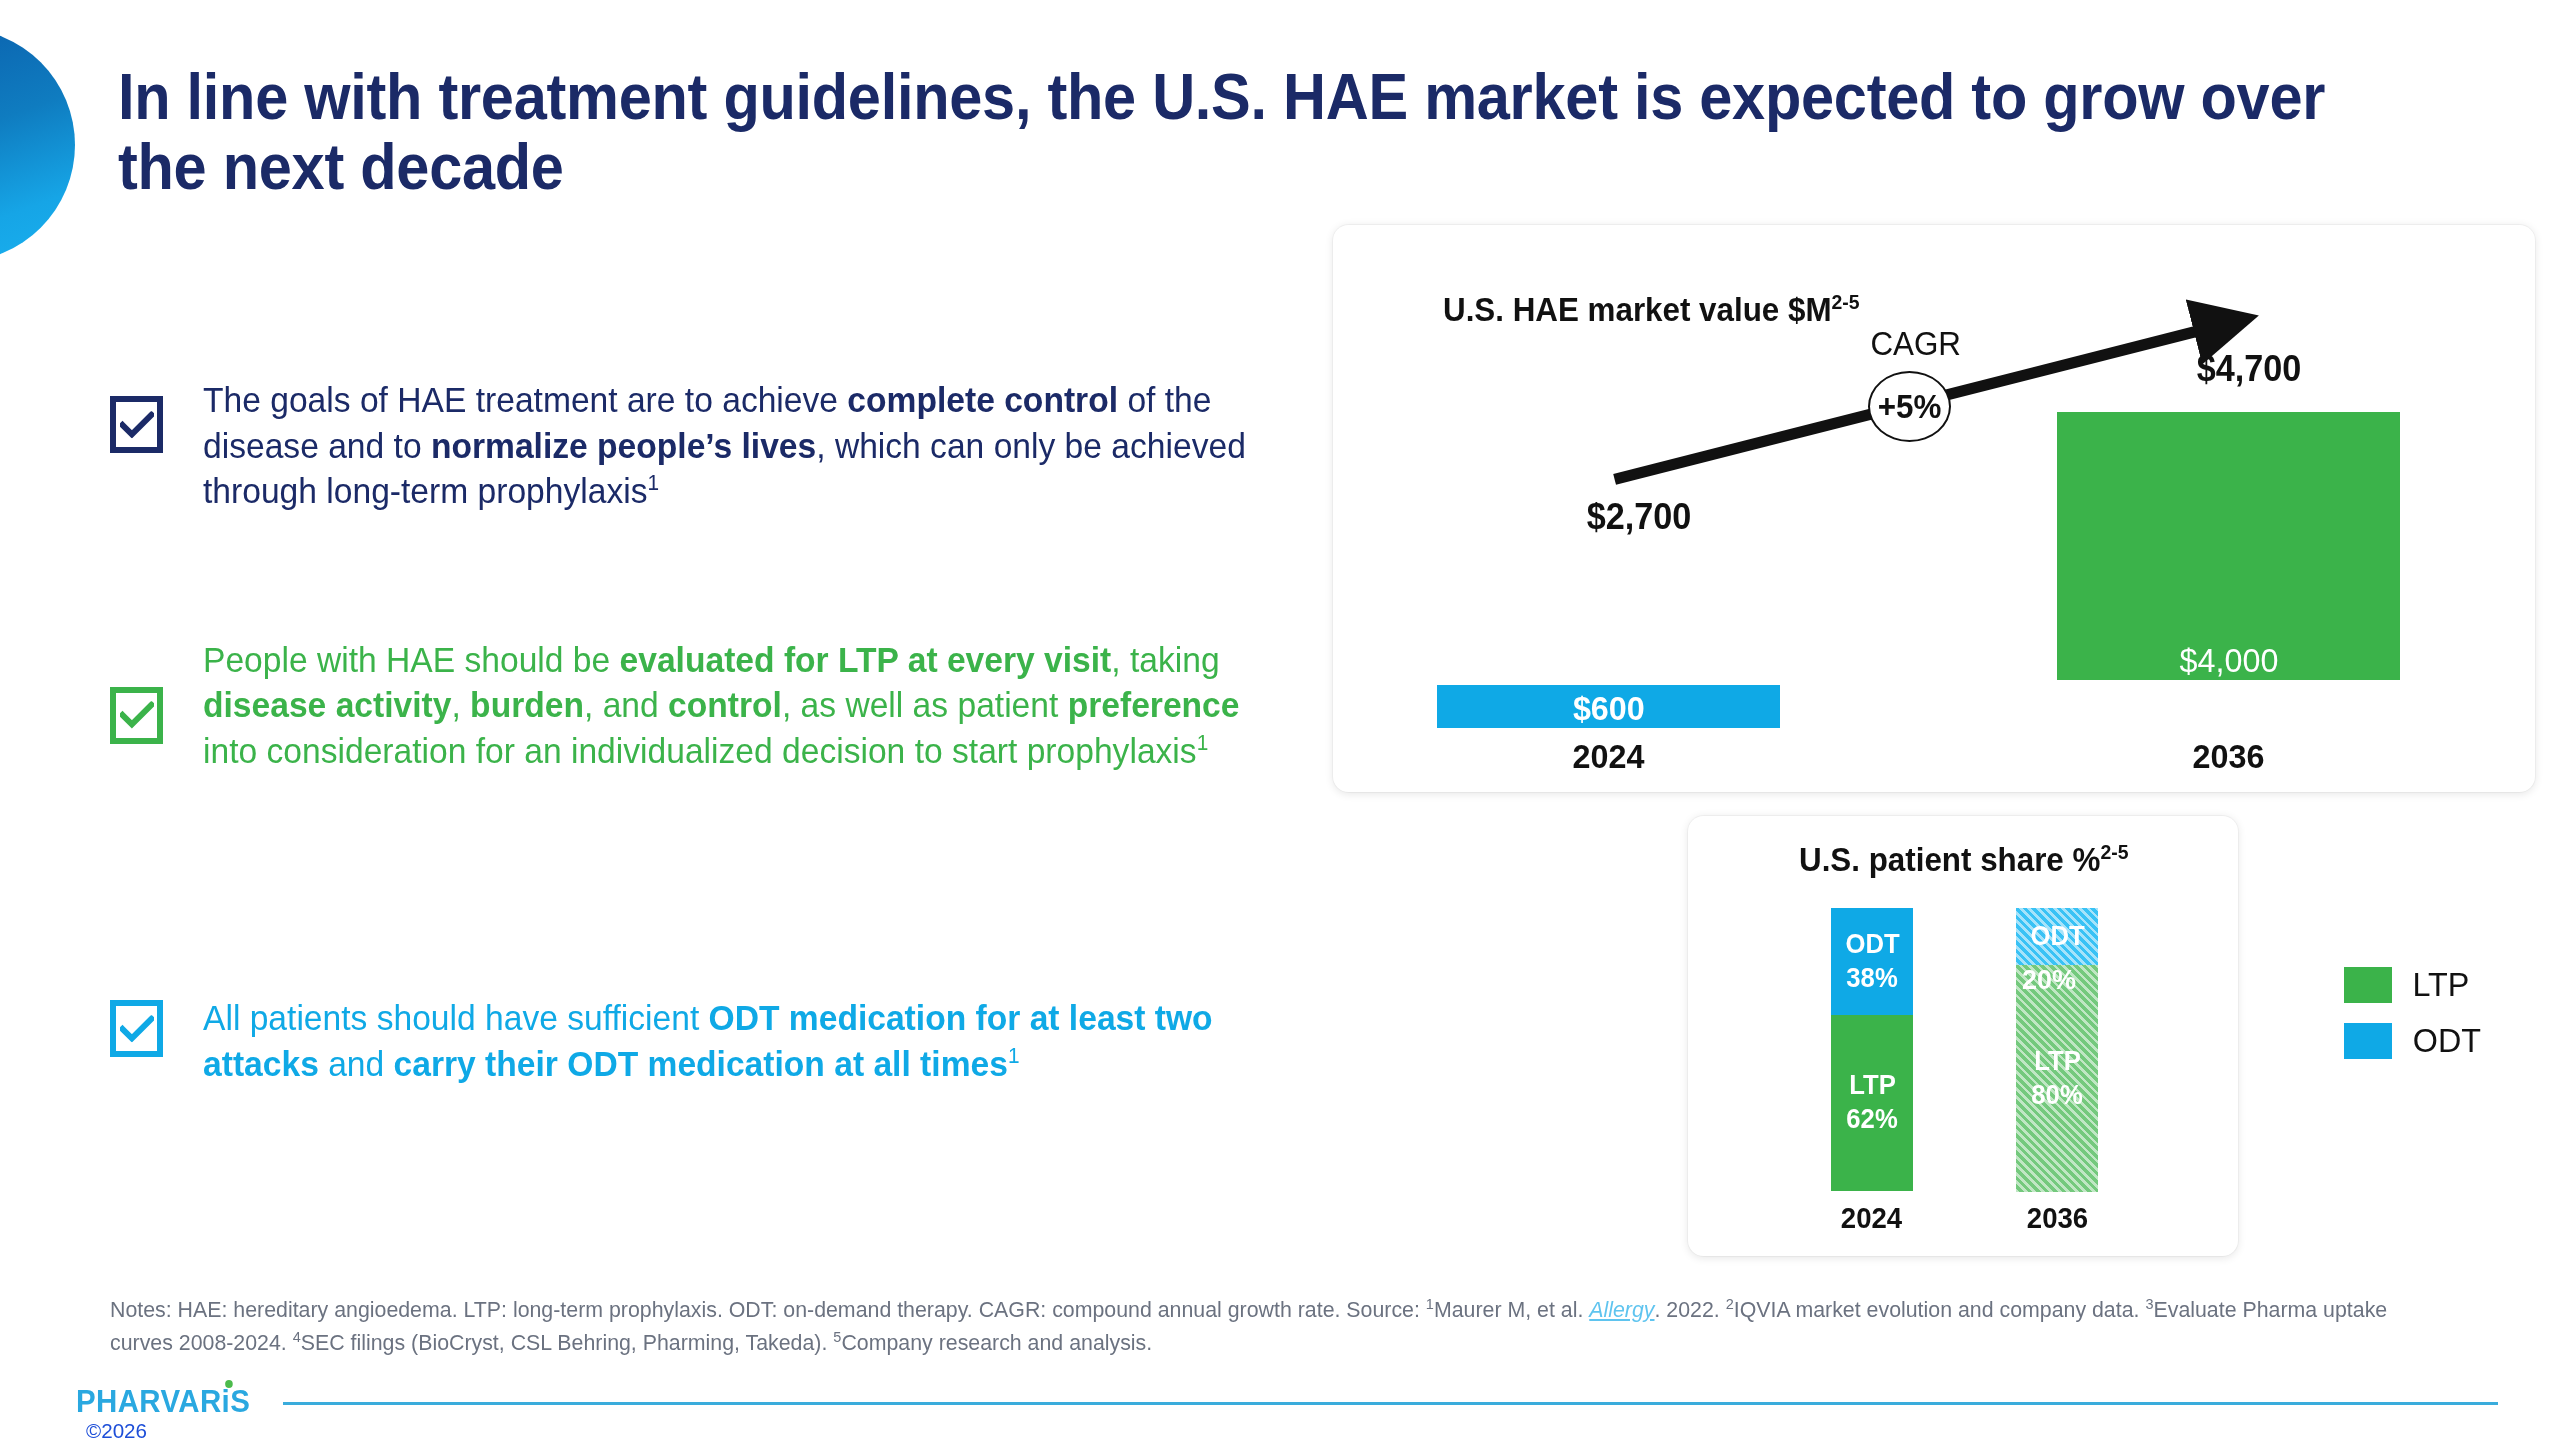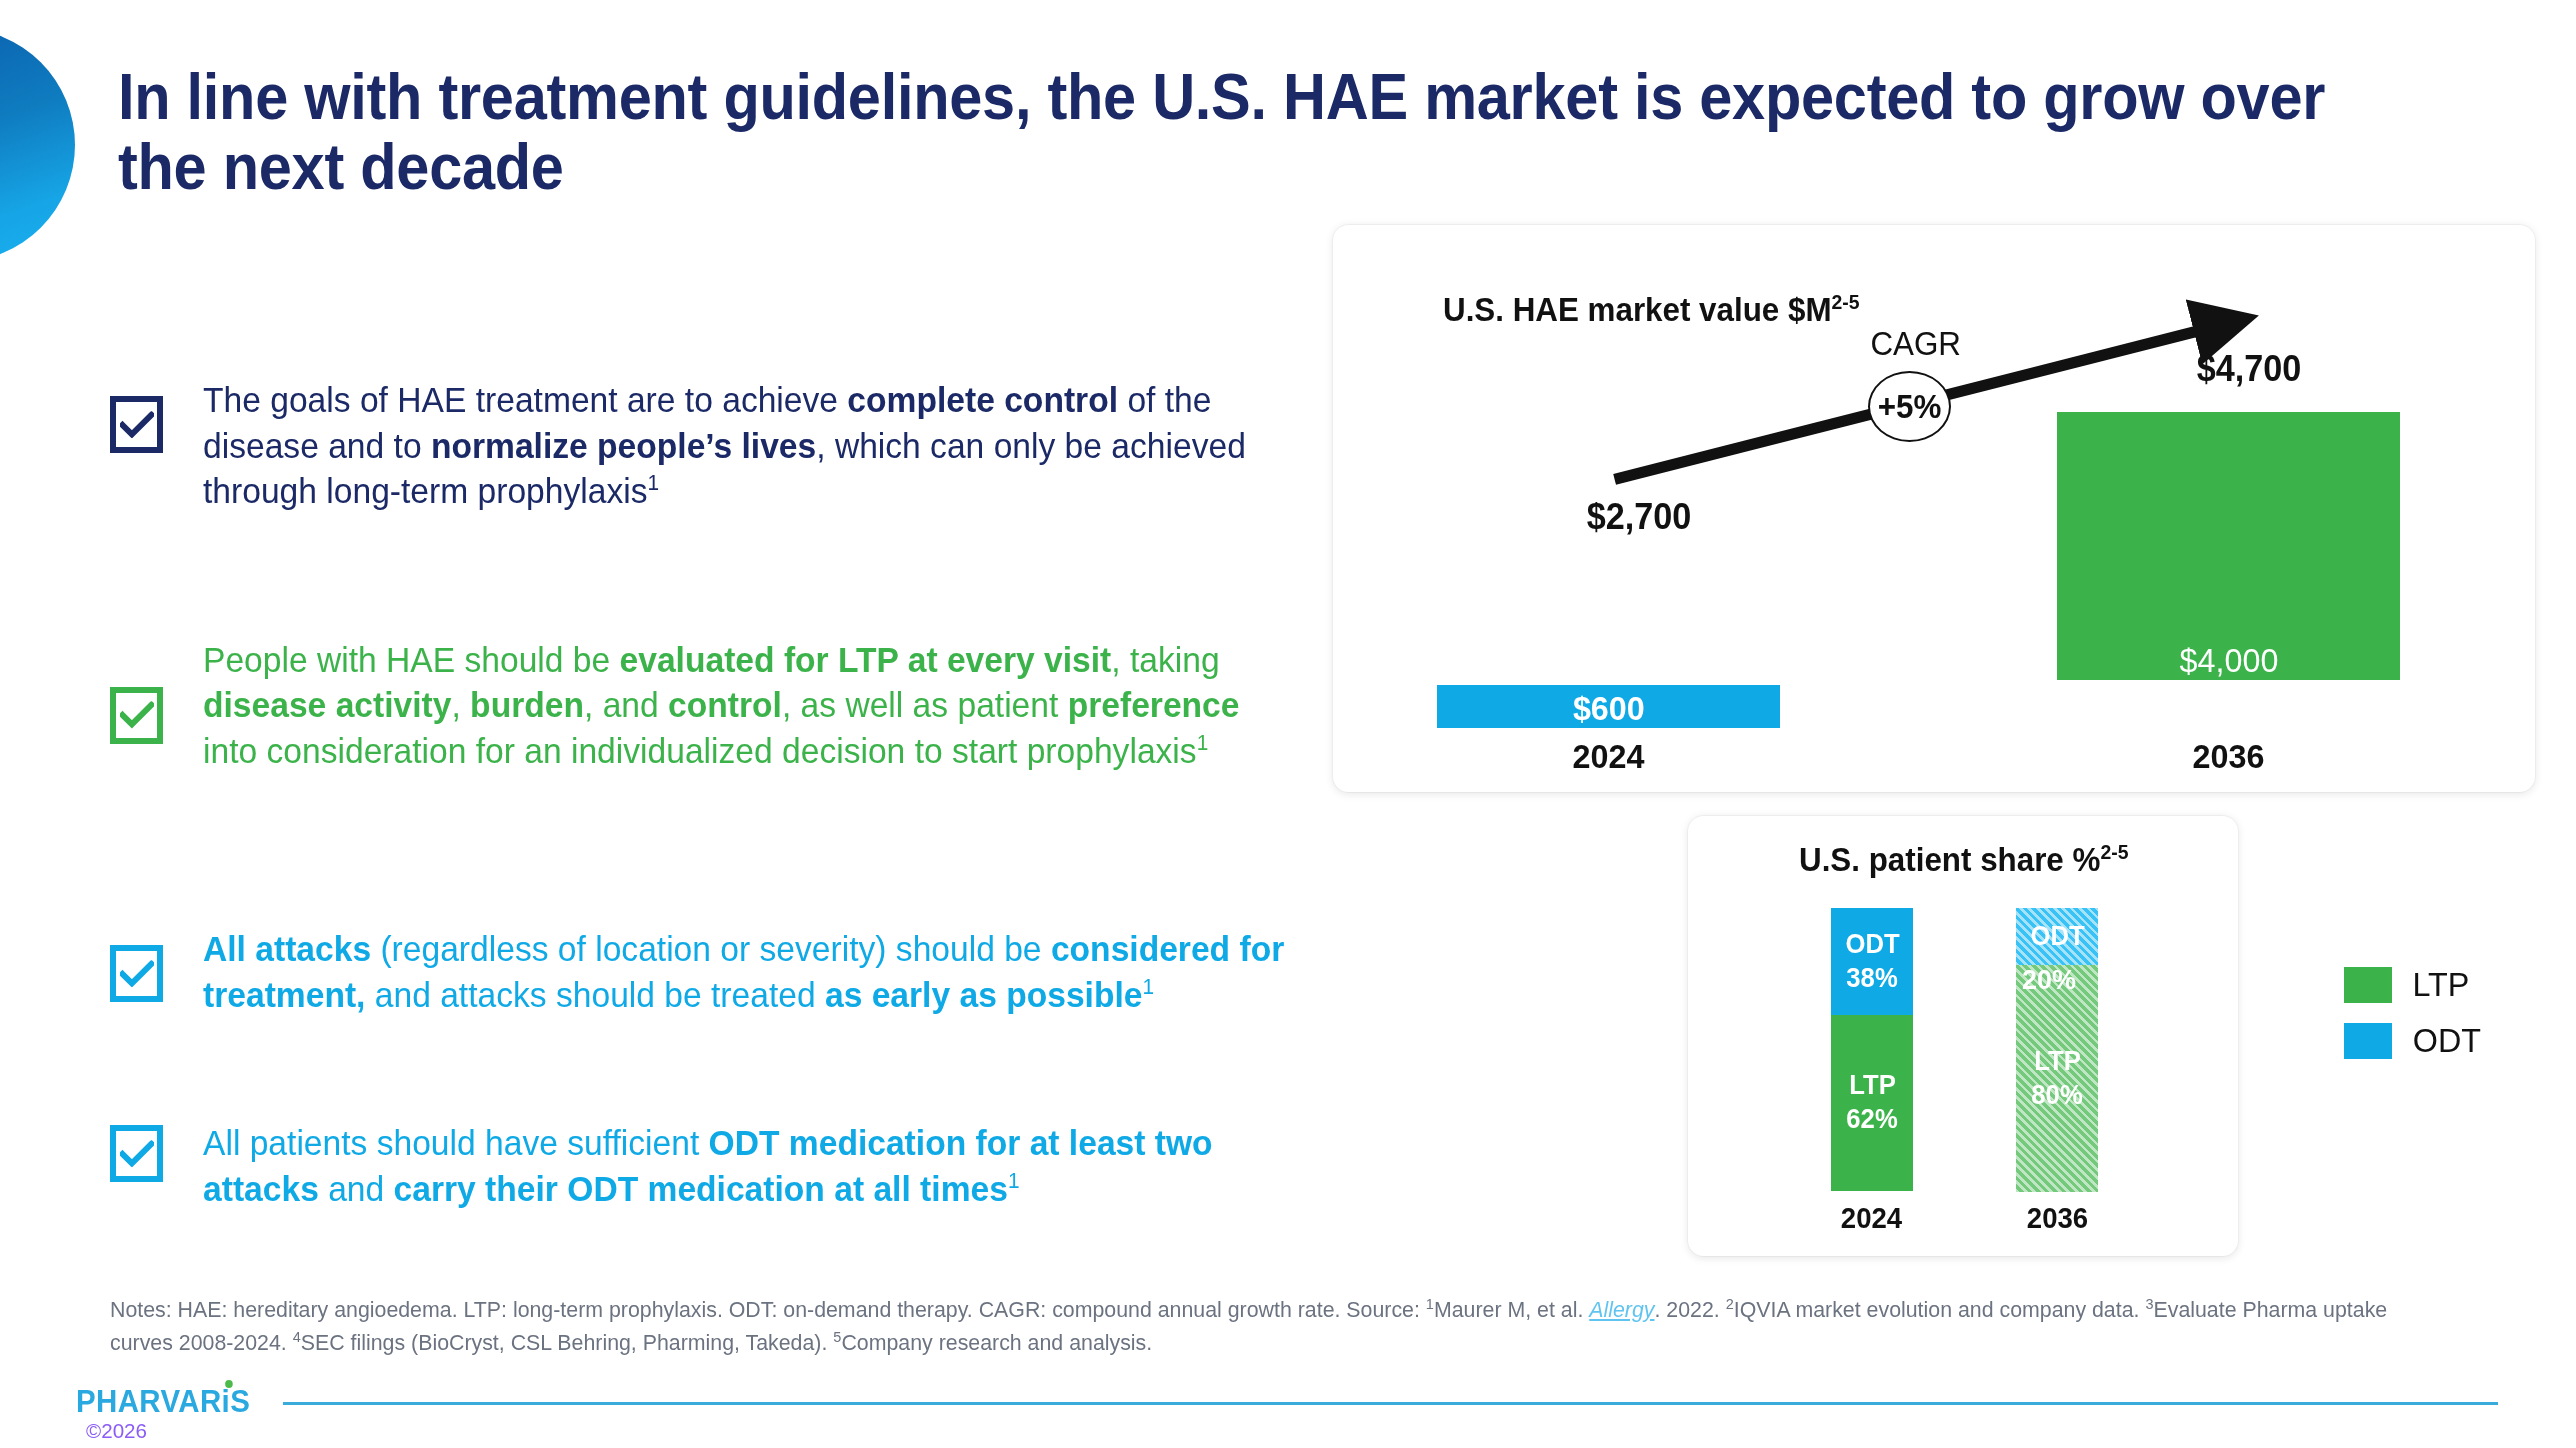--- a/index.html
+++ b/index.html
@@ -163,21 +163,21 @@
     font-weight:700;font-size:31px;letter-spacing:0.4px;color:#2aa8e0;
     transform:scaleX(0.95);transform-origin:left top;
   }
   #footer-logo .dot-i{position:relative;color:#2aa8e0;}
   #footer-logo .dot-i::after{
     content:"";position:absolute;left:3.4px;top:-4.3px;width:8.6px;height:8.6px;
     border-radius:50%;background:#4cbb4c;
   }
   #footer-rule{position:absolute;left:283px;top:1402px;width:2215px;height:3.4px;background:#3aacdc;}
   #copyright{
-    position:absolute;left:86px;top:1419px;font-size:20.6px;color:#8b5cf6;
+    position:absolute;left:86px;top:1419px;font-size:20.6px;color:#1d4ed8;
     font-family:"Liberation Sans Narrow","Liberation Sans",sans-serif;
   }
 </style>
 </head>
 <body>
 
 <div class="slide">
 
   <div class="arc"></div>
 
@@ -196,28 +196,20 @@
 
     <div class="bullet b2">
       <div class="chk">
         <svg width="34" height="27.5" viewBox="0 0 40 32">
             <path d="M3 16 L14 27 L37 4" fill="none" stroke="#3bb34a" stroke-width="7" stroke-linecap="square"></path>
           </svg>
       </div>
       <div class="btext">People with HAE should be <b>evaluated for LTP at every visit</b>, taking <b>disease activity</b>, <b>burden</b>, and <b>control</b>, as well as patient <b>preference</b> into consideration for an individualized decision to start prophylaxis<sup>1</sup></div>
     </div>
 
-    <div class="bullet b3">
-      <div class="chk">
-        <svg width="34" height="27.5" viewBox="0 0 40 32">
-            <path d="M3 16 L14 27 L37 4" fill="none" stroke="#0fa9e6" stroke-width="7" stroke-linecap="square"></path>
-          </svg>
-      </div>
-      <div class="btext"><b>All attacks</b> (regardless of location or severity) should be <b>considered for treatment,</b> and attacks should be treated <b>as early as possible</b><sup>1</sup></div>
-    </div>
 
     <div class="bullet b4">
       <div class="chk">
         <svg width="34" height="27.5" viewBox="0 0 40 32">
             <path d="M3 16 L14 27 L37 4" fill="none" stroke="#0fa9e6" stroke-width="7" stroke-linecap="square"></path>
           </svg>
       </div>
       <div class="btext">All patients should have sufficient <b>ODT medication for at least two attacks</b> and <b>carry their ODT medication at all times</b><sup>1</sup></div>
     </div>
 

